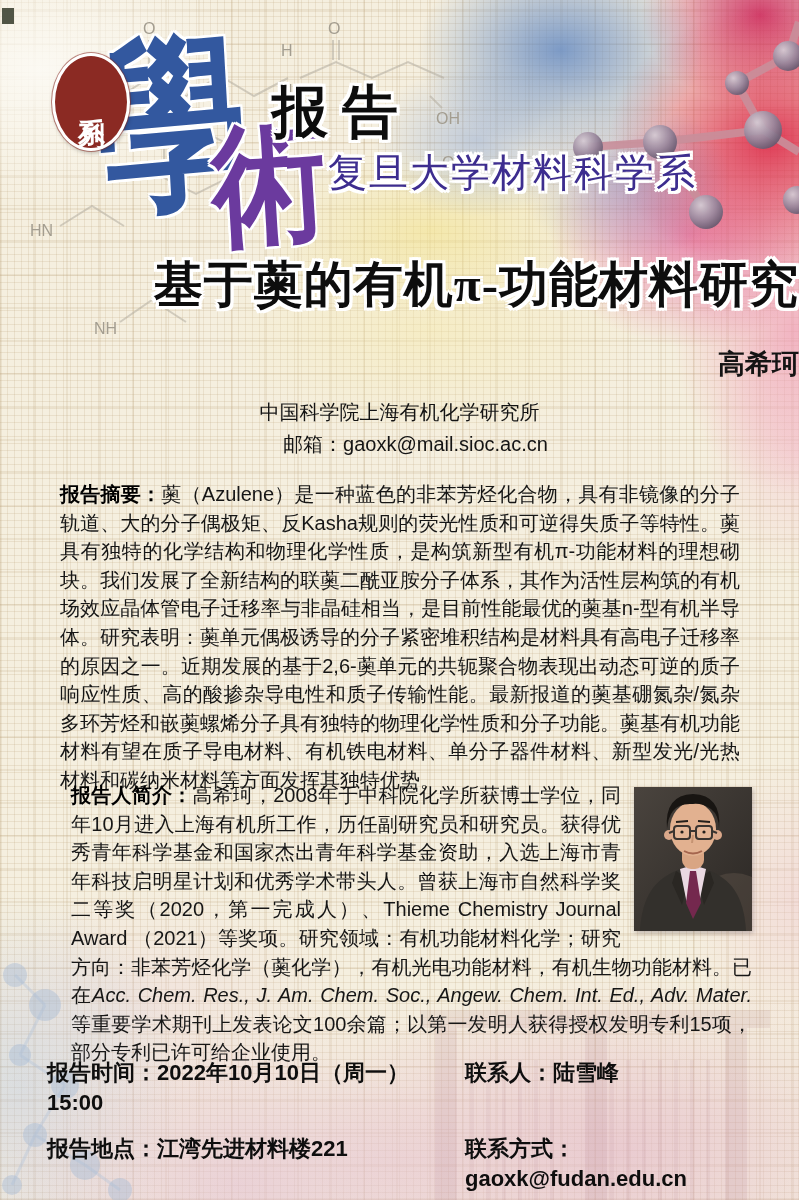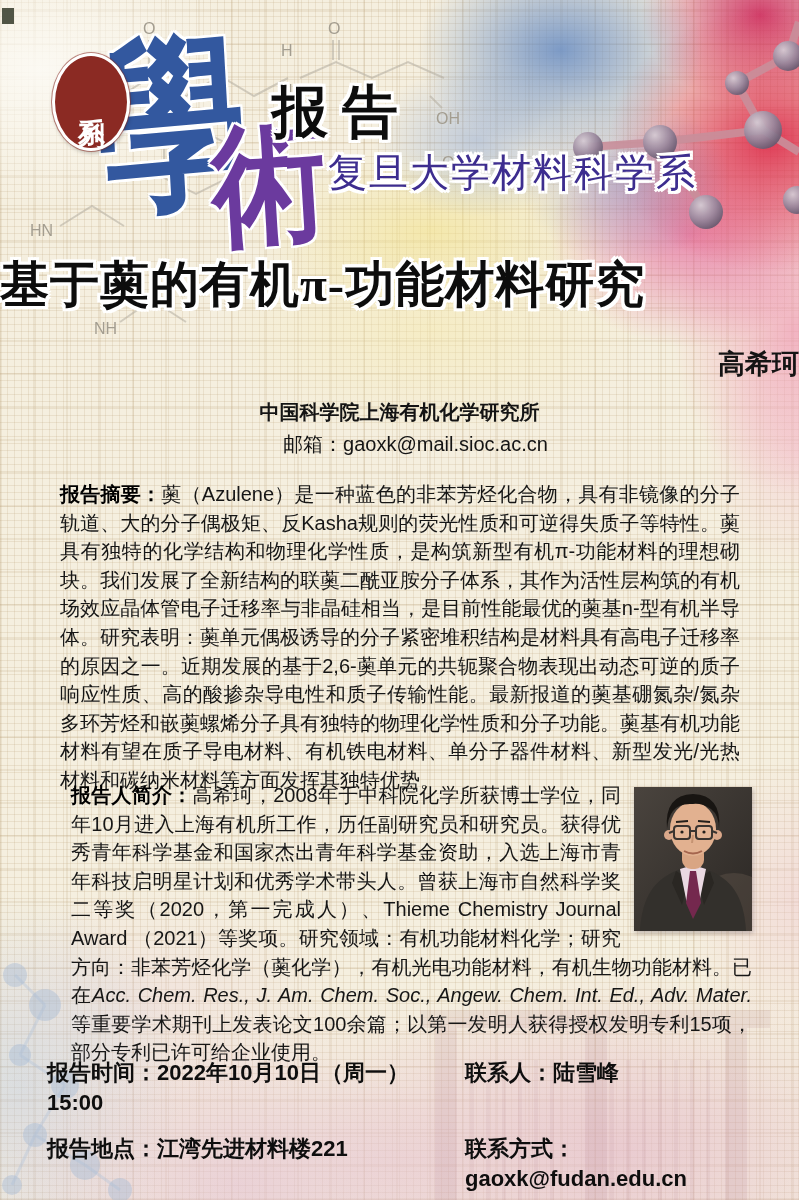--- a/index.html
+++ b/index.html
@@ -63,29 +63,29 @@
   .callig.shu{left:208px;top:124px;font-size:114px;color:var(--calligraphy_purple,#6b3a9e);transform:scaleY(1.15) rotate(-4deg);}
   .baogao{
     position:absolute;left:272px;top:84px;z-index:5;font-family:"Liberation Serif","DejaVu Serif",serif;
     font-weight:bold;font-size:56px;letter-spacing:14px;color:#0d0d0d;line-height:1;
   }
   .dept{
     position:absolute;left:328px;top:150px;z-index:5;font-weight:normal;font-size:39px;letter-spacing:2px;
     color:var(--department_text,#3d2d8f);line-height:1.2;
   }
   .title{
-    position:absolute;left:0;top:250px;width:100%;margin:0;text-align:left;z-index:5;
+    position:absolute;left:0;top:250px;width:100%;margin:0;text-align:right;z-index:5;
     font-family:"Liberation Serif","DejaVu Serif",serif;font-weight:bold;font-size:49px;
     letter-spacing:1px;color:#0d0d0d;line-height:70px;
   }
   .speaker{
     position:absolute;left:0;top:344px;width:100%;text-align:right;z-index:5;
     font-family:"Liberation Serif","DejaVu Serif",serif;font-weight:bold;font-size:27px;line-height:40px;
   }
-  .affil{position:absolute;left:0;top:398px;width:100%;text-align:center;z-index:5;font-size:20px;line-height:28px;font-weight:bold;}
+  .affil{position:absolute;left:0;top:398px;width:100%;text-align:center;z-index:5;font-size:20px;line-height:28px;}
   .email{position:absolute;left:0;top:430px;width:100%;text-align:center;z-index:5;font-size:20px;line-height:28px;margin-left:16px;}
 
   .abstract{
     position:absolute;left:60px;top:480px;width:680px;margin:0;z-index:5;
     font-size:20px;line-height:28.6px;text-align:justify;color:#161616;
   }
   .lbl{font-weight:bold;color:#000;}
 
   .bio{position:absolute;left:71px;top:781px;width:681px;z-index:5;}
   .bio-photo{

